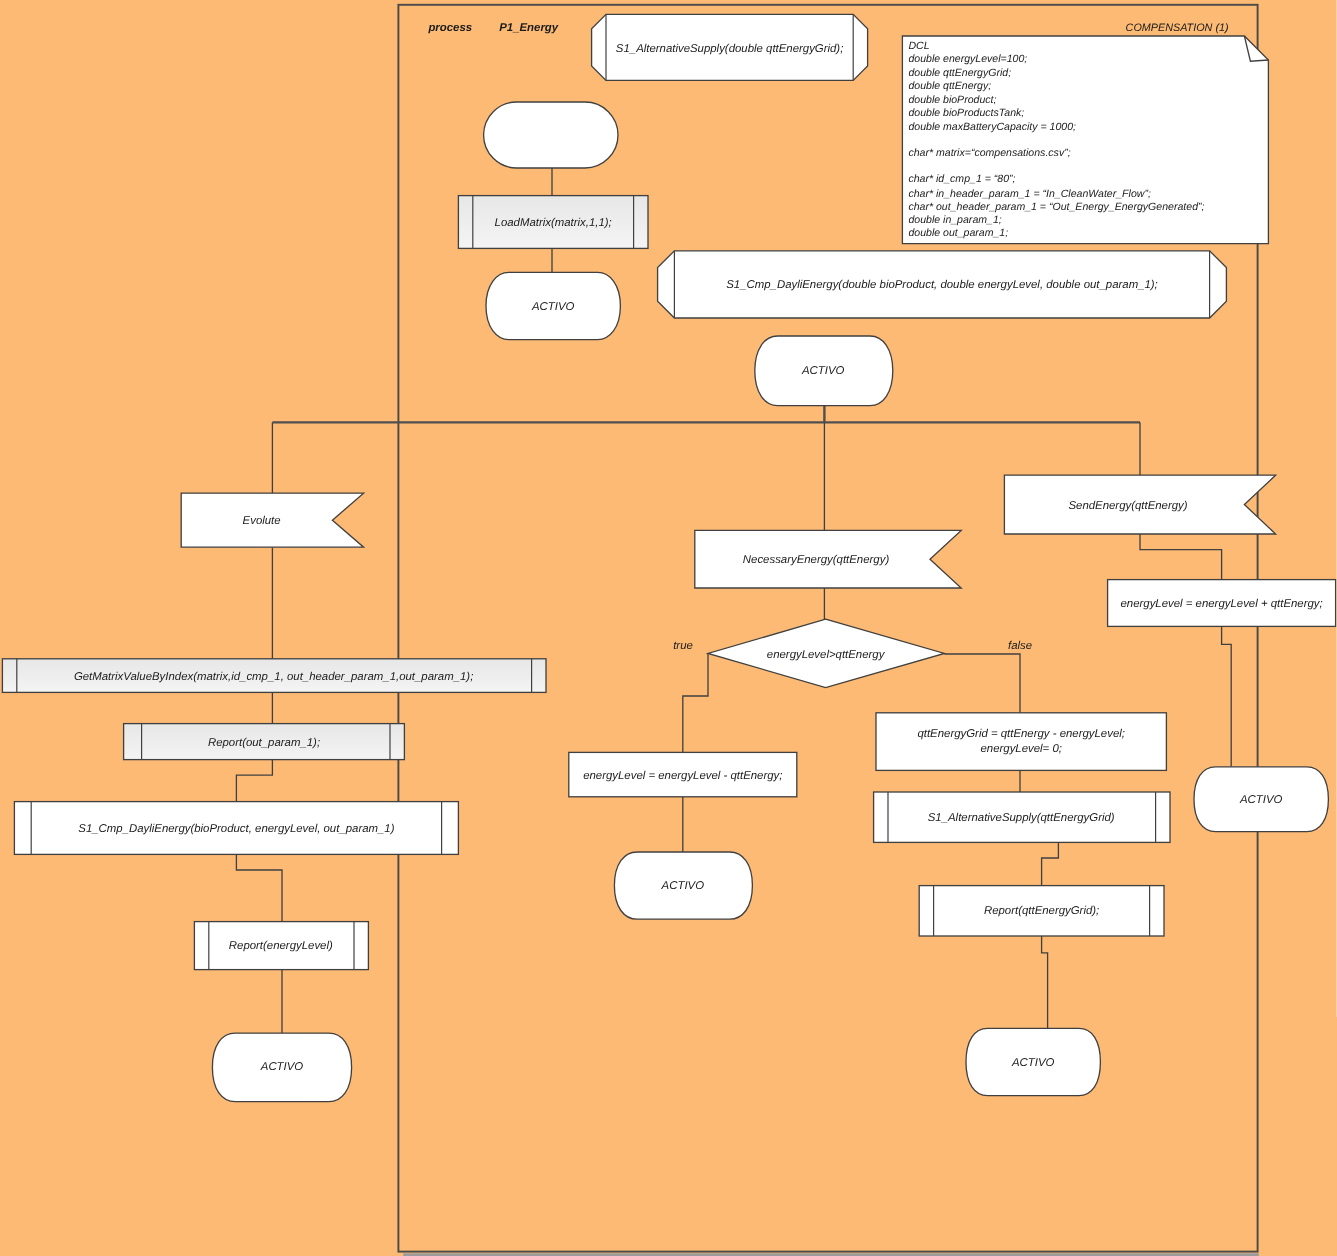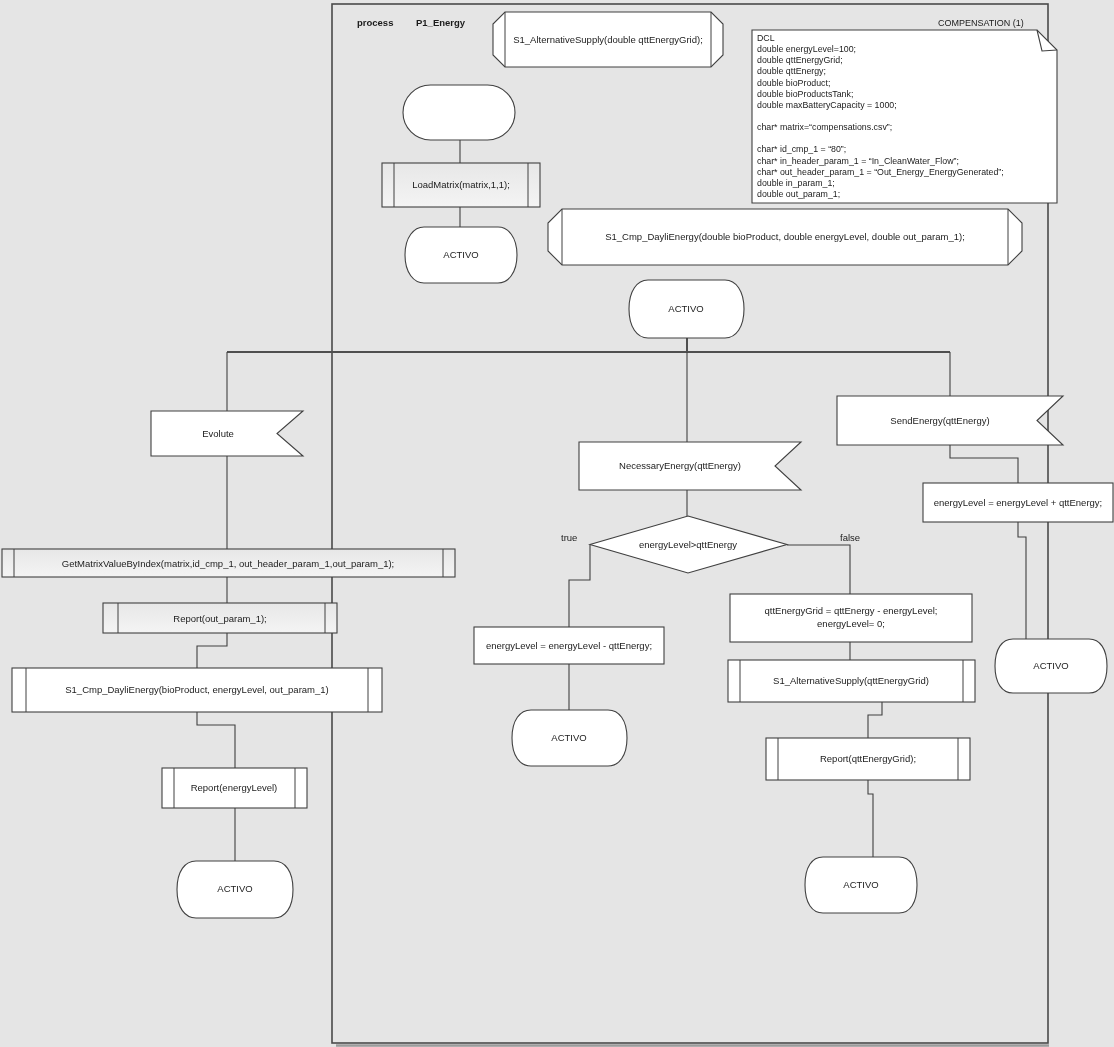--- a/index.html
+++ b/index.html
@@ -1,17 +1,17 @@
 <!DOCTYPE html>
 <html><head>
 <meta charset="utf-8">
 <style>
   html,body{margin:0;padding:0;background:#ffffff;}
-  #canvas{position:relative;width:1114px;height:1047px;background:#e5e5e5;overflow:hidden;
-          font-family:"Liberation Sans", sans-serif;}
+  #canvas{position:relative;width:1114px;height:1047px;background:#fdba74;overflow:hidden;
+          font-family:"Liberation Sans", sans-serif;font-style:italic;}
   svg{display:block;}
   text{fill:#1b1b1b;font-family:"Liberation Sans", sans-serif;font-size:9.5px;}
   .hdr{font-weight:bold;font-size:9.5px;}
   .title{font-size:9px;}
   .dcl{font-size:8.8px;}
   .shape{stroke:#404040;stroke-width:1.1;fill:#ffffff;}
   .grayfill{fill:url(#gradGray);}
   .conn{stroke:#404040;stroke-width:1.1;fill:none;}
   .conn2{stroke:#4f4f4f;stroke-width:2;fill:none;}
   .frame{stroke:#4a4a4a;stroke-width:1.6;fill:none;}

